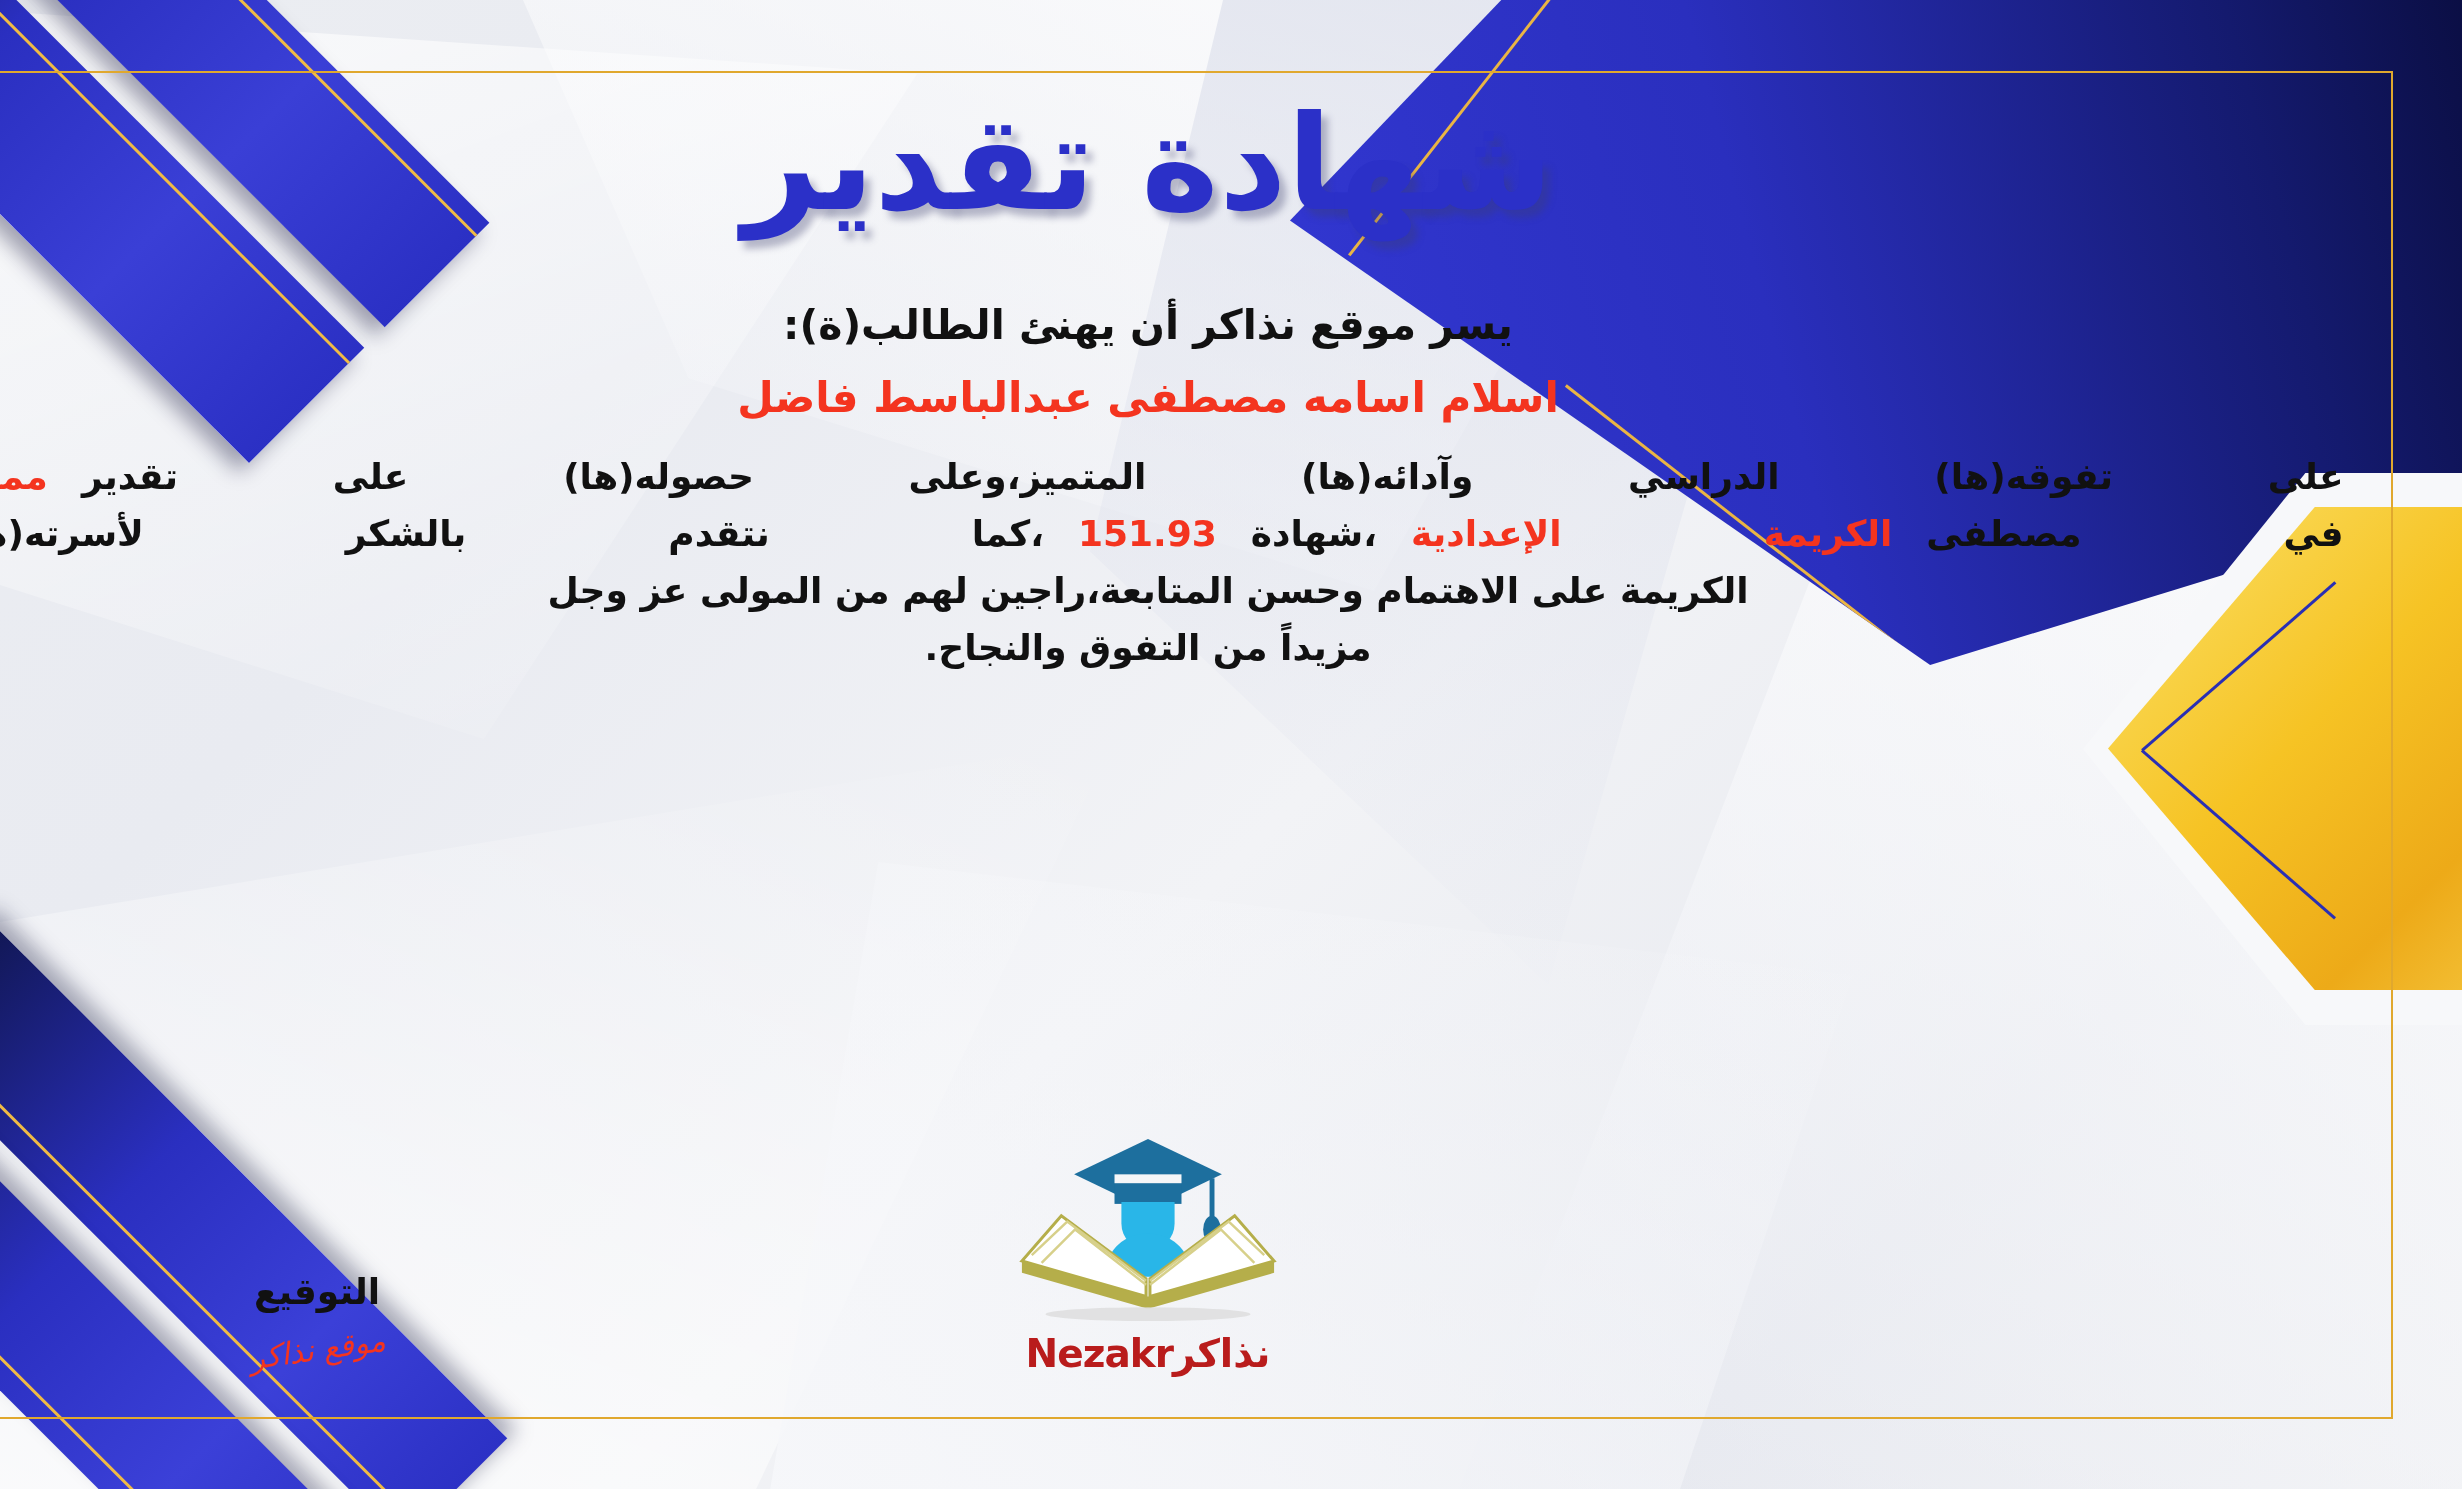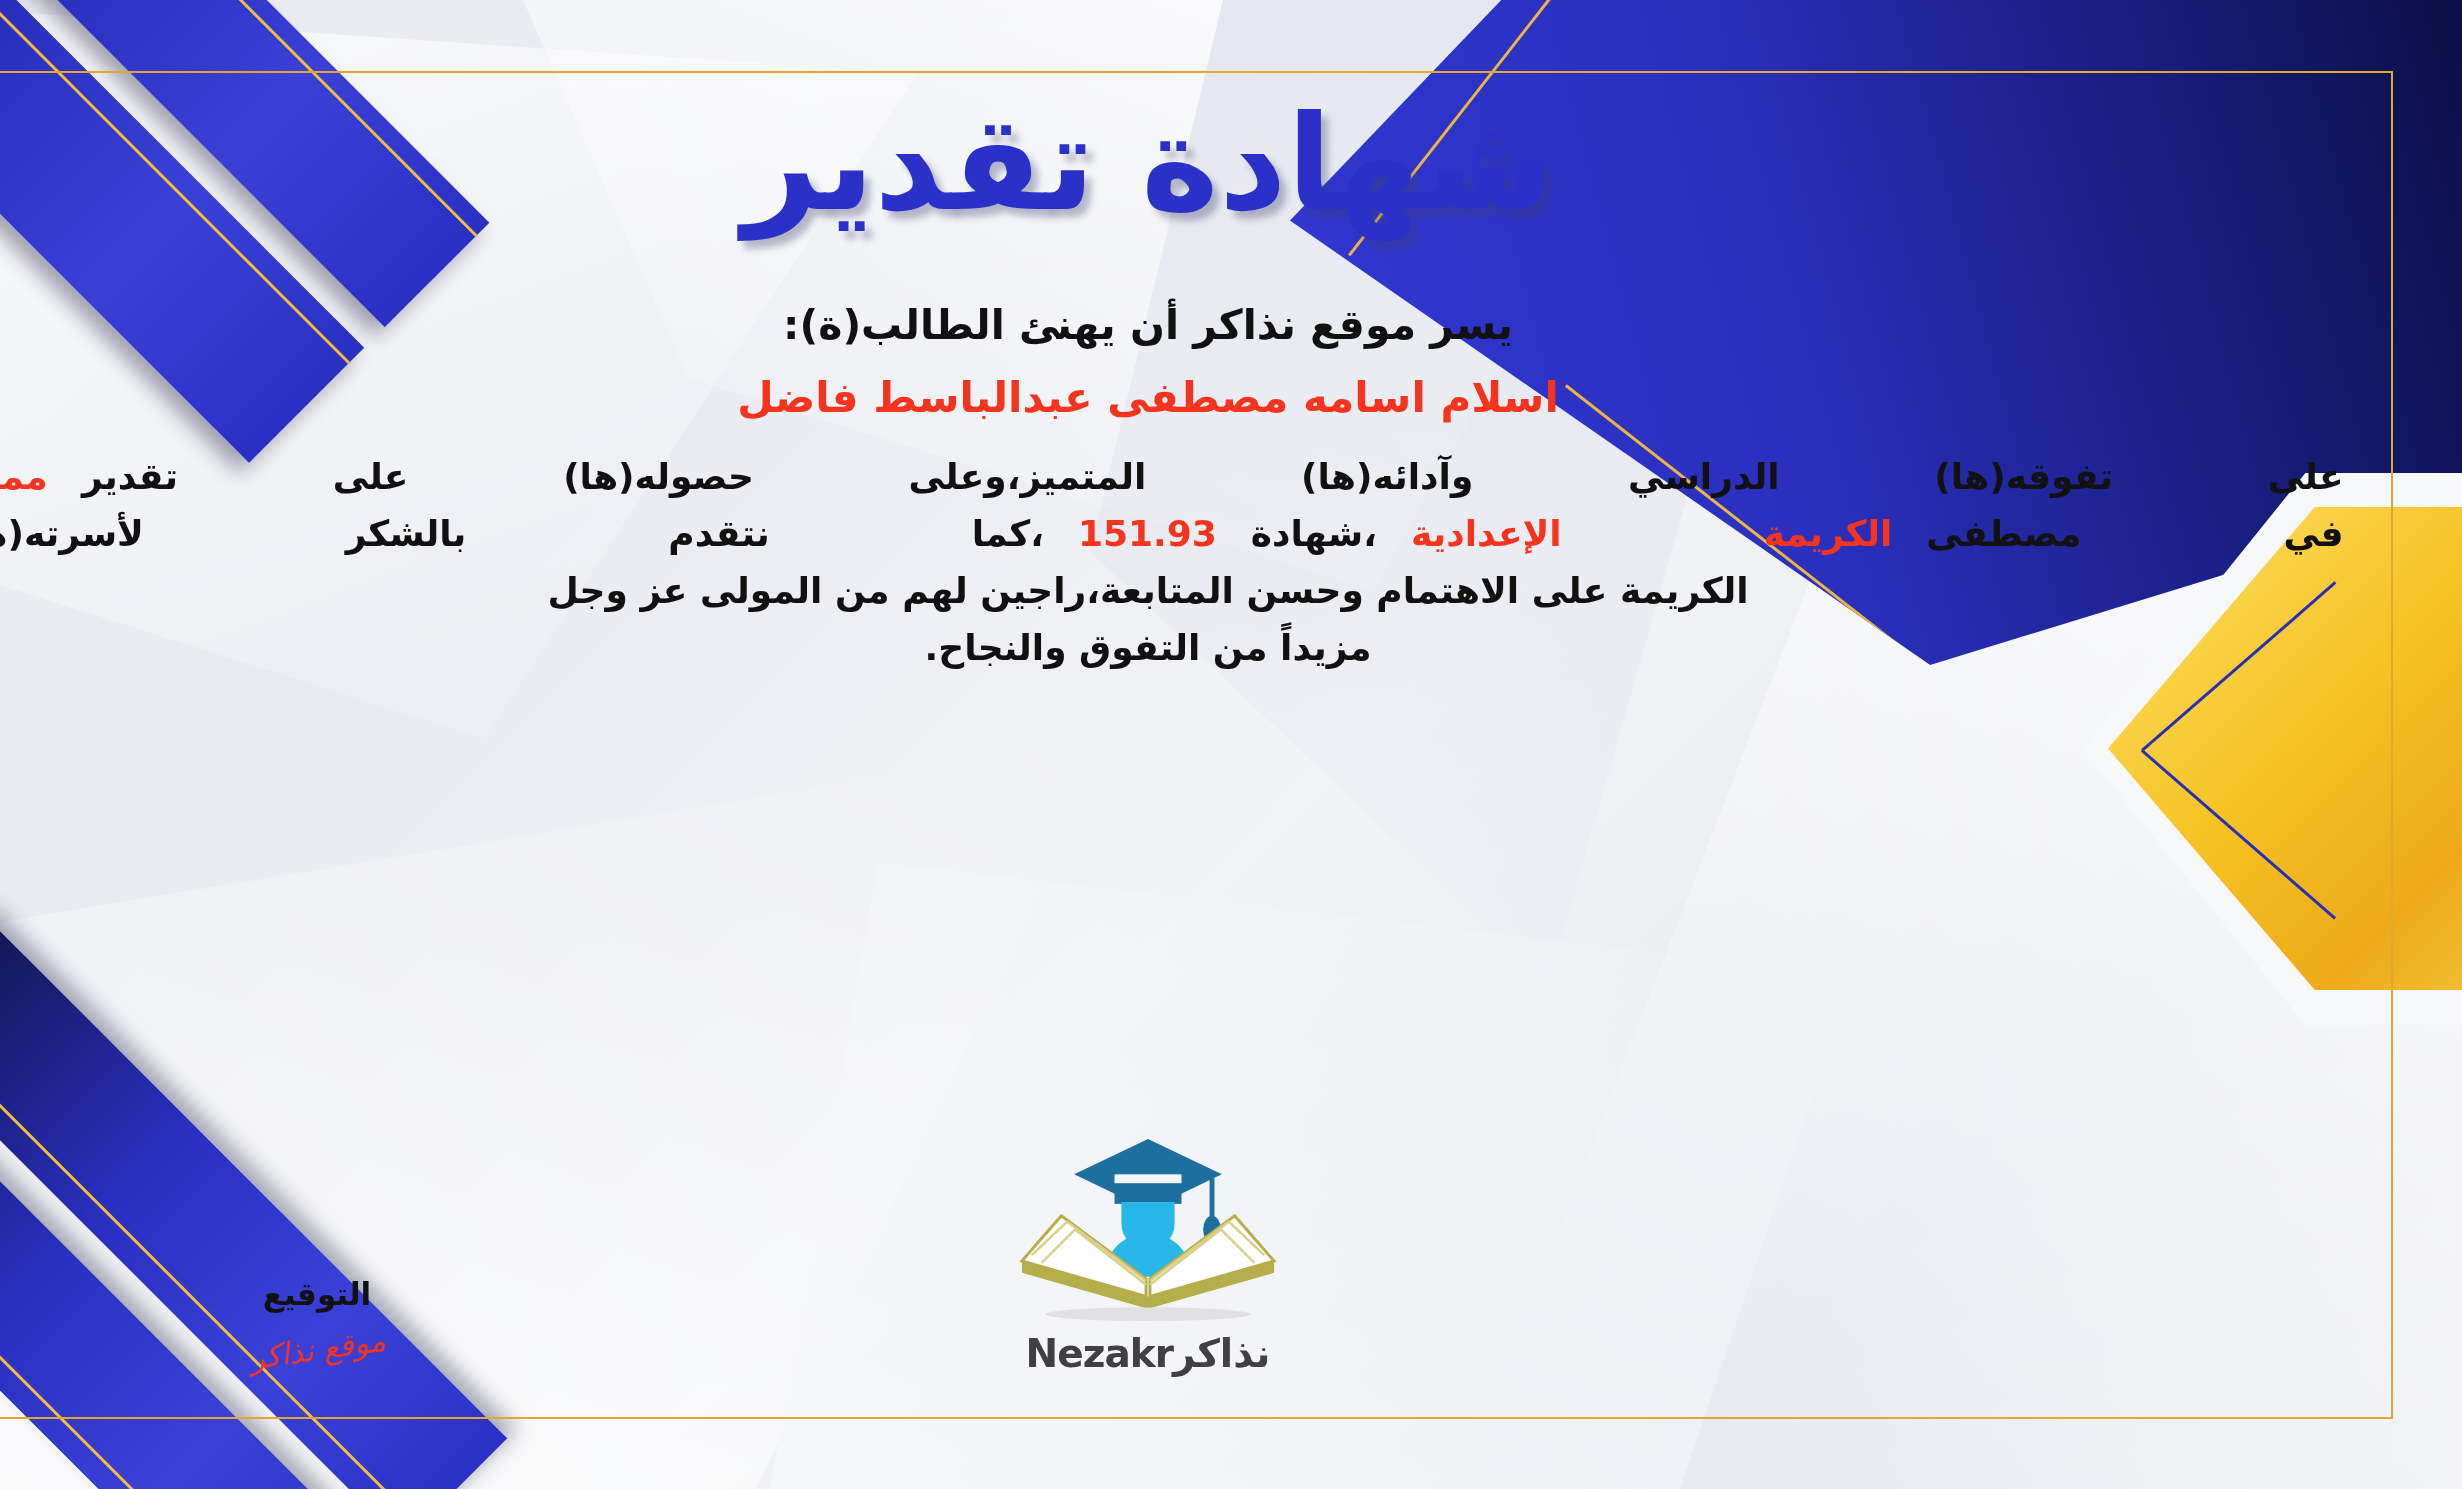--- a/index.html
+++ b/index.html
@@ -115,29 +115,29 @@
   }
   .para .hl{color:#f4341f;font-weight:700;}
   .para .sp{display:inline-block;width:34px;}
   .para-line{display:block;}
   .para-line.just{text-align:justify;text-align-last:justify;}
 
   
   .footer{position:absolute;bottom:4.9px;left:0;right:0;height:315px;}
 
   .sig{position:absolute;right:auto;left:207px;bottom:29.5px;width:374px;text-align:center;direction:rtl;}
-  .sig-label{font-size:31px;color:#111;font-weight:600;margin-bottom:19.7px;}
+  .sig-label{font-size:36px;color:#111;font-weight:600;margin-bottom:19.7px;}
   .sig-hand{font-family:"DejaVu Serif","Liberation Serif",serif;
     font-size:30.5px;color:#f4341f;font-style:italic;transform:rotate(-8deg);
     display:inline-block;}
 
   .logo{position:absolute;left:50%;transform:translateX(-50%);bottom:19.7px;
     width:374px;text-align:center;}
   .logo svg{display:block;margin:0 auto;}
-  .logo-word{margin-top:3px;font-size:39px;font-weight:700;color:#404040;
+  .logo-word{margin-top:3px;font-size:39px;font-weight:700;color:#b91c1c;
     letter-spacing:-1px;direction:rtl;}
 </style>
 </head>
 <body>
 
 <div class="stage">
 
   <div class="bg-base"></div>
   <div class="facet f1"></div>
   <div class="facet f2"></div>

